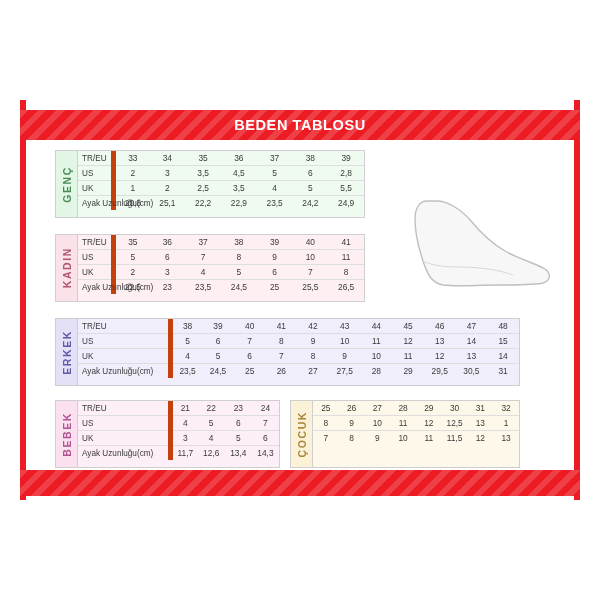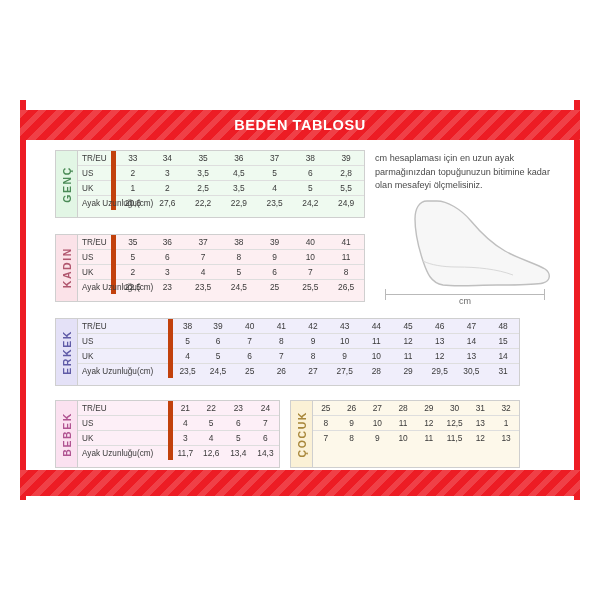--- a/index.html
+++ b/index.html
@@ -179,21 +179,21 @@
           <td>2</td>
           <td>2,5</td>
           <td>3,5</td>
           <td>4</td>
           <td>5</td>
           <td>5,5</td>
         </tr>
         <tr>
           <td class="lbl">Ayak Uzunluğu(cm)</td>
           <td>20,8</td>
-          <td>27,6</td>
+          <td>25,1</td>
           <td>22,2</td>
           <td>22,9</td>
           <td>23,5</td>
           <td>24,2</td>
           <td>24,9</td>
         </tr>
       </tbody>
         </table>
     </div>
   </div>
@@ -393,36 +393,29 @@
           <td>11</td>
           <td>11,5</td>
           <td>12</td>
           <td>13</td>
         </tr>
       </tbody>
         </table>
     </div>
   </div>
 
-  <div class="note">cm hesaplaması için en uzun ayak parmağınızdan topuğunuzun bitimine kadar olan mesafeyi ölçmelisiniz.</div>
 
   <div class="foot">
     <svg width="170" height="110" viewBox="0 0 170 110">
       <path d="M42 6 C34 6 30 14 30 24 C30 40 34 54 38 66 C42 78 46 88 58 90
                C72 92 92 90 112 90 C132 90 150 90 158 88
                C166 86 166 78 160 74 C152 69 134 64 120 56
                C106 48 96 38 86 26 C76 14 62 6 52 6 Z" fill="#f7f7f7" stroke="#bfbfbf" stroke-width="1.4"></path>
       <path d="M38 66 C46 70 58 72 72 72 C92 72 112 74 128 80" fill="none" stroke="#d8d8d8" stroke-width="1"></path>
     </svg>
   </div>
 
-  <div class="dimline">
-    <div class="bar"></div>
-    <div class="cap-l"></div>
-    <div class="cap-r"></div>
-    <div class="lab">cm</div>
-  </div>
 
   <div class="bottom-bar">
     <div class="stripes"></div>
   </div>
 
 </div>
 
 </body></html>

